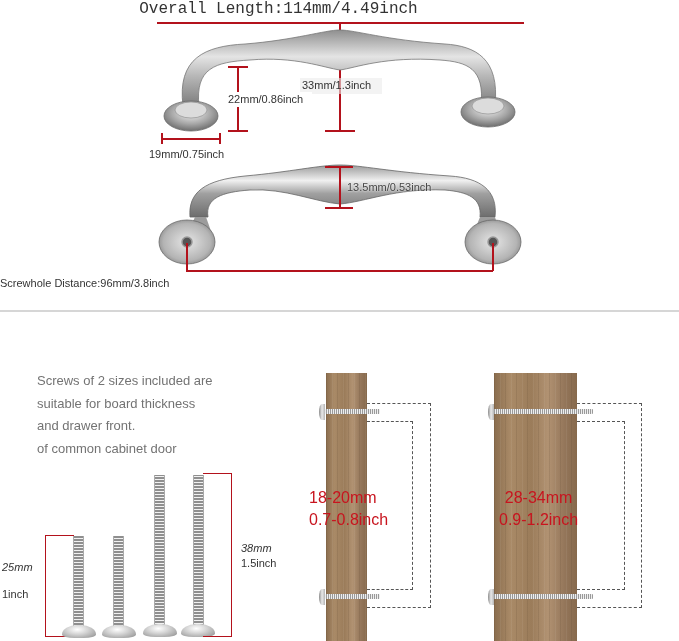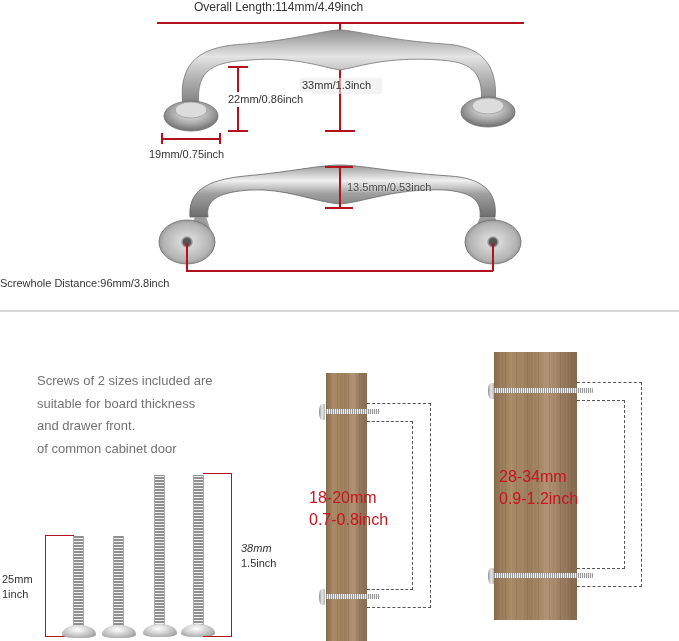--- a/index.html
+++ b/index.html
@@ -17,21 +17,21 @@
   .screw-head-h { position:absolute; width:6px; height:16px; border-radius:50% 0 0 50%; background:linear-gradient(90deg,#8a8a8a,#e9e9e9,#b5b5b5); }
   .screw-v { position:absolute; width:9px; background:repeating-linear-gradient(0deg,#f2f2f2 0 1.5px,#8f8f8f 1.5px 3px); border-left:1px solid #aaa; border-right:1px solid #aaa; }
   .screw-head-v { position:absolute; width:34px; height:13px; border-radius:50% 50% 40% 40%/80% 80% 30% 30%; background:radial-gradient(ellipse at 45% 35%,#ffffff 0%,#d4d4d4 40%,#8c8c8c 100%); }
   .bracket { position:absolute; border:1.5px solid #b3121c; }
 </style>
 </head>
 <body>
 
 <div class="abs" style="left:0;top:0;width:679px;height:305px;">
 
-  <div class="lbl" style="left:0;width:557px;text-align:center;top:0px;font-size:12px;">Overall Length:114mm/4.49inch</div>
+  <div class="lbl" style="left:0;width:557px;text-align:center;top:0px;font-size:16px;font-family:Liberation Mono, monospace;">Overall Length:114mm/4.49inch</div>
   <div class="red" style="left:157px;top:22px;width:367px;height:1.5px;"></div>
   <div class="red" style="left:339px;top:22px;width:1.5px;height:110px;"></div>
   <div class="red" style="left:325px;top:130px;width:30px;height:1.5px;"></div>
   <div class="abs" style="left:300px;top:78px;width:82px;height:16px;background:rgba(235,235,235,0.6);"></div>
   <div class="lbl" style="left:302px;top:79px;">33mm/1.3inch</div>
 
   <svg class="abs" style="left:155px;top:28px;" width="380" height="110" viewBox="0 0 380 110">
     <defs>
       <linearGradient id="barG" x1="0" y1="0" x2="0" y2="1">
         <stop offset="0" stop-color="#8f8f8f"></stop>
@@ -102,21 +102,21 @@
 <div class="desc">
   <div>Screws of 2 sizes included are</div>
   <div>suitable for board thickness</div>
   <div>and drawer front.</div>
   <div>of common cabinet door</div>
 </div>
 
 <div class="abs" style="left:0;top:460px;width:290px;height:181px;">
 
   <div class="bracket" style="left:45px;top:75px;width:28px;height:100px;border-right:none;"></div>
-  <div class="lbl" style="left:2px;top:113px;">25mm</div>
+  <div class="lbl" style="left:2px;top:101px;font-style:italic;">25mm</div>
   <div class="lbl" style="left:2px;top:128px;">1inch</div>
 
   <div class="screw-v" style="left:73px;top:76px;height:90px;"></div>
   <div class="screw-head-v" style="left:62px;top:165px;"></div>
   <div class="screw-v" style="left:113px;top:76px;height:90px;"></div>
   <div class="screw-head-v" style="left:102px;top:165px;"></div>
   <div class="screw-v" style="left:154px;top:15px;height:152px;"></div>
   <div class="screw-head-v" style="left:143px;top:164px;"></div>
   <div class="screw-v" style="left:193px;top:15px;height:152px;"></div>
   <div class="screw-head-v" style="left:181px;top:164px;"></div>
@@ -133,21 +133,21 @@
   <div class="screw-h" style="left:35px;top:49px;width:55px;"></div>
   <div class="screw-head-h" style="left:29px;top:44px;"></div>
   <div class="screw-h" style="left:35px;top:234px;width:55px;"></div>
   <div class="screw-head-h" style="left:29px;top:229px;"></div>
   <div class="thick-lbl" style="left:19px;top:127px;">
     <div>18-20mm</div>
     <div>0.7-0.8inch</div>
   </div>
 </div>
 
-<div class="abs" style="left:460px;top:339px;width:219px;height:281px;">
+<div class="abs" style="left:460px;top:360px;width:219px;height:281px;text-align:center;">
   <div class="wood" style="left:34px;top:13px;width:83px;height:268px;"></div>
   <div class="dash" style="left:117px;top:43px;width:64px;height:203px;"></div>
   <div class="dash" style="left:117px;top:61px;width:47px;height:167px;"></div>
   <div class="screw-h" style="left:33px;top:49px;width:100px;"></div>
   <div class="screw-head-h" style="left:28px;top:44px;"></div>
   <div class="screw-h" style="left:33px;top:234px;width:100px;"></div>
   <div class="screw-head-h" style="left:28px;top:229px;"></div>
   <div class="thick-lbl" style="left:39px;top:127px;">
     <div>28-34mm</div>
     <div>0.9-1.2inch</div>

